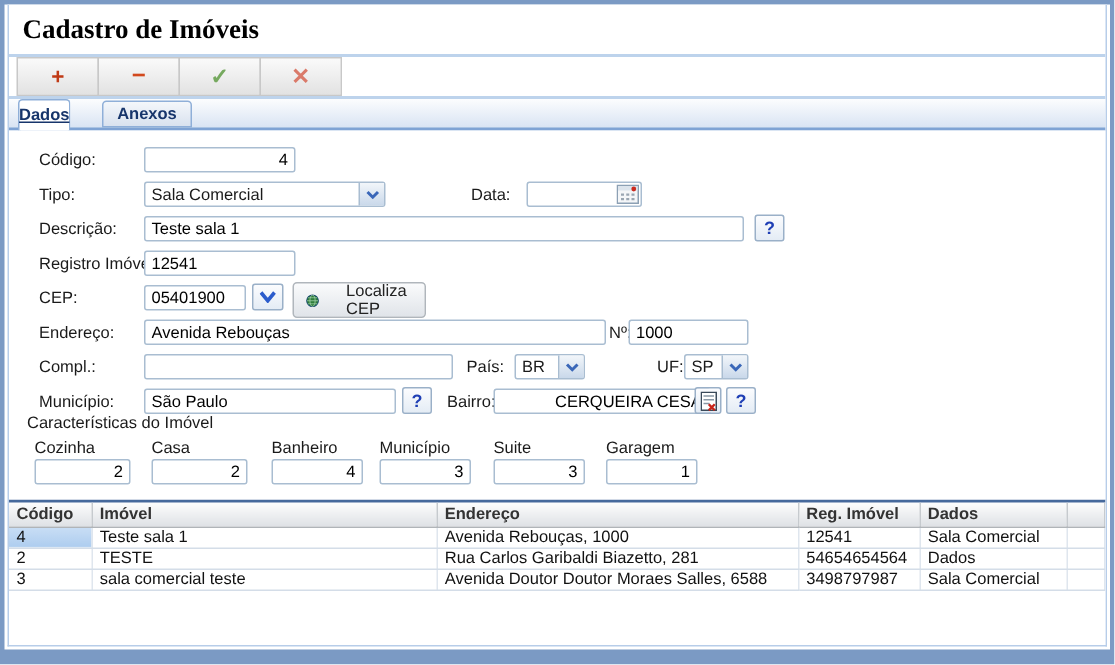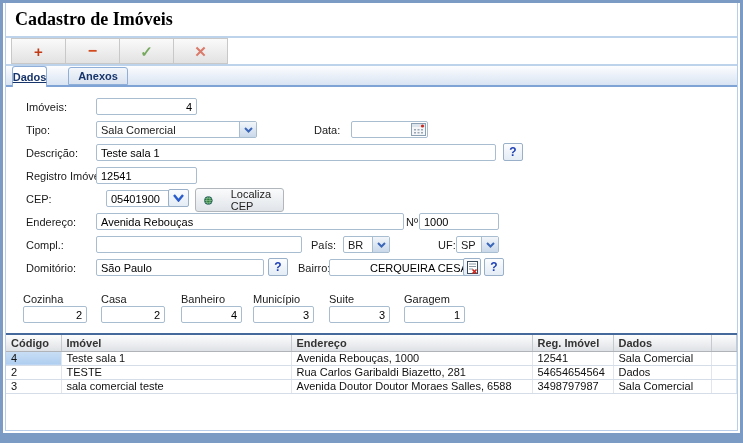--- a/index.html
+++ b/index.html
@@ -117,21 +117,21 @@
     </div>
 
     <div class="tabstrip">
       <div class="tabline"></div>
       <div class="tab active">Dados</div>
       <div class="tab inactive">Anexos</div>
     </div>
 
     <div class="form">
 
-      <span class="lbl" style="left:20px;top:14px">Imóveis:</span>
+      <span class="lbl" style="left:20px;top:14px">Código:</span>
       <input class="inp num" style="left: 90px; top: 11px; width: 101px;" value="4">
 
       <span class="lbl" style="left:20px;top:37px">Tipo:</span>
       <div class="combo" style="left:90px;top:34px;width:161px">
         <span class="combo-text">Sala Comercial</span>
         <span class="combo-btn">
           <svg width="9" height="6" viewBox="0 0 9 6">
               <polyline points="1,1 4.5,4.5 8,1" fill="none" stroke="#3a67b8" stroke-width="2"></polyline>
             </svg>
         </span>
@@ -157,21 +157,21 @@
       </div>
 
       <span class="lbl" style="left:20px;top:60px">Descrição:</span>
       <input class="inp" style="left: 90px; top: 57px; width: 400px;" value="Teste sala 1">
       <div class="sq-btn help" style="left:497px;top:56px">?</div>
 
       <span class="lbl" style="left:20px;top:83px">Registro Imóvel:</span>
       <input class="inp" style="left: 90px; top: 80px; width: 101px;" value="12541">
 
       <span class="lbl" style="left:20px;top:106px">CEP:</span>
-      <input class="inp" style="left: 100px; top: 103px; width: 68px;" value="05401900">
+      <input class="inp" style="left: 90px; top: 103px; width: 68px;" value="05401900">
       <div class="sq-btn cep-drop" style="left:162px;top:102px">
         <svg width="11" height="8" viewBox="0 0 11 8">
             <polyline points="1,1 5.5,6.5 10,1" fill="none" stroke="#2b5ccc" stroke-width="2.4"></polyline>
           </svg>
       </div>
       <div class="push-btn" style="left:189px;top:101px;width:89px">
         <svg width="13" height="13" viewBox="0 0 13 13">
           <circle cx="6.5" cy="6.5" r="5.8" fill="#2e7d3a" stroke="#184a6e"></circle>
           <ellipse cx="6.5" cy="6.5" rx="2.6" ry="5.6" fill="none" stroke="#9fd0a8" stroke-width="0.8"></ellipse>
           <line x1="1" y1="6.5" x2="12" y2="6.5" stroke="#9fd0a8" stroke-width="0.8"></line>
@@ -200,36 +200,37 @@
       <span class="lbl" style="left:432px;top:152px">UF:</span>
       <div class="combo" style="left:450px;top:149px;width:43px">
         <span class="combo-text">SP</span>
         <span class="combo-btn">
           <svg width="9" height="6" viewBox="0 0 9 6">
               <polyline points="1,1 4.5,4.5 8,1" fill="none" stroke="#3a67b8" stroke-width="2"></polyline>
             </svg>
         </span>
       </div>
 
-      <span class="lbl" style="left:20px;top:175px">Domitório:</span>
+      <span class="lbl" style="left:20px;top:175px">Município:</span>
       <input class="inp" style="left: 90px; top: 172px; width: 168px;" value="São Paulo">
       <div class="sq-btn help" style="left:262px;top:171px">?</div>
       <span class="lbl" style="left:292px;top:175px">Bairro:</span>
       <input class="inp" style="left: 323px; top: 172px; width: 145px; padding-left: 40px;" value="CERQUEIRA CESAR">
       <div class="sq-btn" style="left:457px;top:171px;width:18px">
         <svg width="11" height="13" viewBox="0 0 11 13">
           <rect x="0.5" y="0.5" width="10" height="12" fill="#fff" stroke="#3a4a5a"></rect>
           <line x1="2" y1="3" x2="9" y2="3" stroke="#8a98a6" stroke-width="1"></line>
           <line x1="2" y1="5.5" x2="9" y2="5.5" stroke="#8a98a6" stroke-width="1"></line>
           <line x1="2" y1="8" x2="6" y2="8" stroke="#8a98a6" stroke-width="1"></line>
           <path d="M5.5 8.5 L9.5 12.5 M9.5 8.5 L5.5 12.5" stroke="#c8241a" stroke-width="1.6"></path>
         </svg>
       </div>
       <div class="sq-btn help" style="left:478px;top:171px">?</div>
 
+      <span class="sect-title" style="left:12px;top:189px">Características do Imóvel</span>
 
       <span class="lbl" style="left:17px;top:206px">Cozinha</span>
       <input class="inp num" style="left: 17px; top: 219px; width: 64px;" value="2">
       <span class="lbl" style="left:95px;top:206px">Casa</span>
       <input class="inp num" style="left: 95px; top: 219px; width: 64px;" value="2">
       <span class="lbl" style="left:175px;top:206px">Banheiro</span>
       <input class="inp num" style="left: 175px; top: 219px; width: 61px;" value="4">
       <span class="lbl" style="left:247px;top:206px">Município</span>
       <input class="inp num" style="left: 247px; top: 219px; width: 61px;" value="3">
       <span class="lbl" style="left:323px;top:206px">Suite</span>

